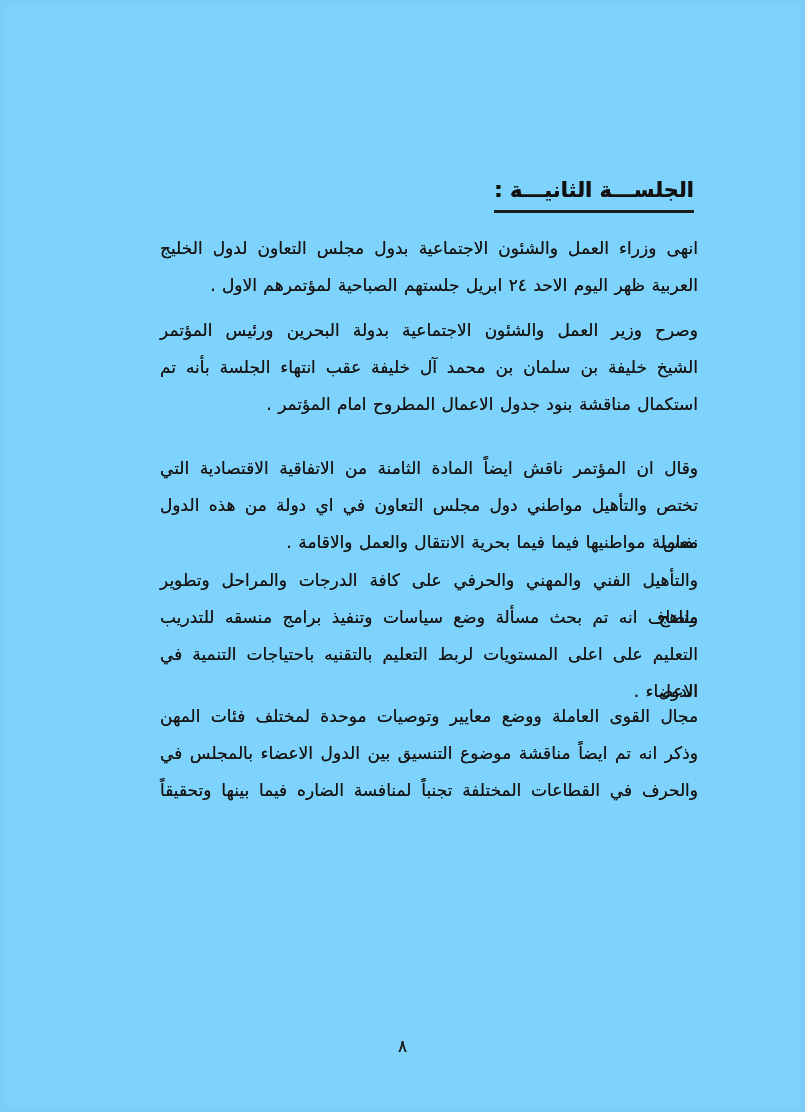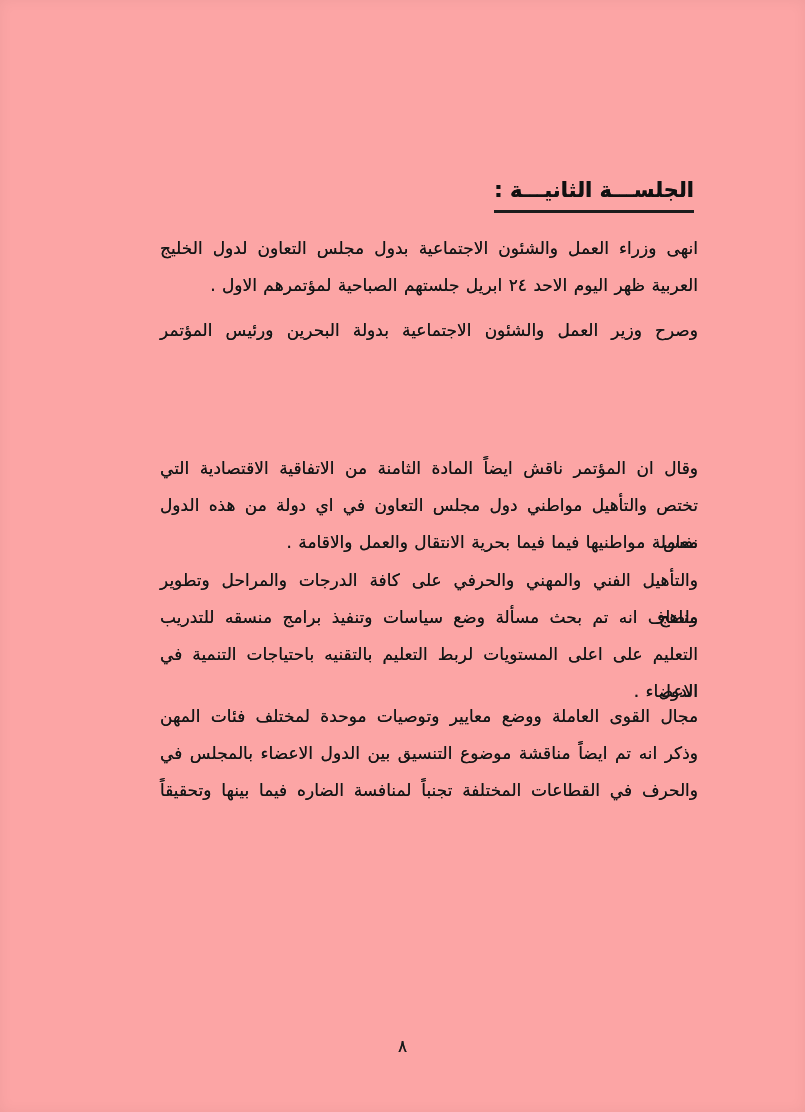--- a/index.html
+++ b/index.html
@@ -5,21 +5,21 @@
   html, body {
     margin: 0;
     padding: 0;
     background: #ffffff;
   }
   .page {
     position: relative;
     width: 805px;
     height: 1112px;
     margin: 0 auto;
-    background: #fca5a5;
+    background: #7dd3fc;
     overflow: hidden;
     box-shadow: inset 0 0 14px rgba(0,0,0,0.05);
     font-family: "DejaVu Sans", sans-serif;
     color: #161616;
     direction: rtl;
   }
   
   .session-heading {
     position: absolute;
     top: 176px;
@@ -81,20 +81,22 @@
 
   <div class="session-heading">الجلســـة الثانيـــة :</div>
 
   <div class="para p1">
     <div class="line">انهى وزراء العمل والشئون الاجتماعية بدول مجلس التعاون لدول الخليج</div>
     <div class="line last">العربية ظهر اليوم الاحد ٢٤ ابريل جلستهم الصباحية لمؤتمرهم الاول .</div>
   </div>
 
   <div class="para p2">
     <div class="line">وصرح وزير العمل والشئون الاجتماعية بدولة البحرين ورئيس المؤتمر</div>
+    <div class="line">الشيخ خليفة بن سلمان بن محمد آل خليفة عقب انتهاء الجلسة بأنه تم</div>
+    <div class="line last">استكمال مناقشة بنود جدول الاعمال المطروح امام المؤتمر .</div>
   </div>
 
   <div class="para p3">
     <div class="line">وقال ان المؤتمر ناقش ايضاً المادة الثامنة من الاتفاقية الاقتصادية التي</div>
     <div class="line">تختص والتأهيل مواطني دول مجلس التعاون في اي دولة من هذه الدول نفس</div>
     <div class="line last">معاملة مواطنيها فيما فيما بحرية الانتقال والعمل والاقامة .</div>
   </div>
 
   <div class="para p4">
     <div class="line">والتأهيل الفني والمهني والحرفي على كافة الدرجات والمراحل وتطوير مناهج</div>

